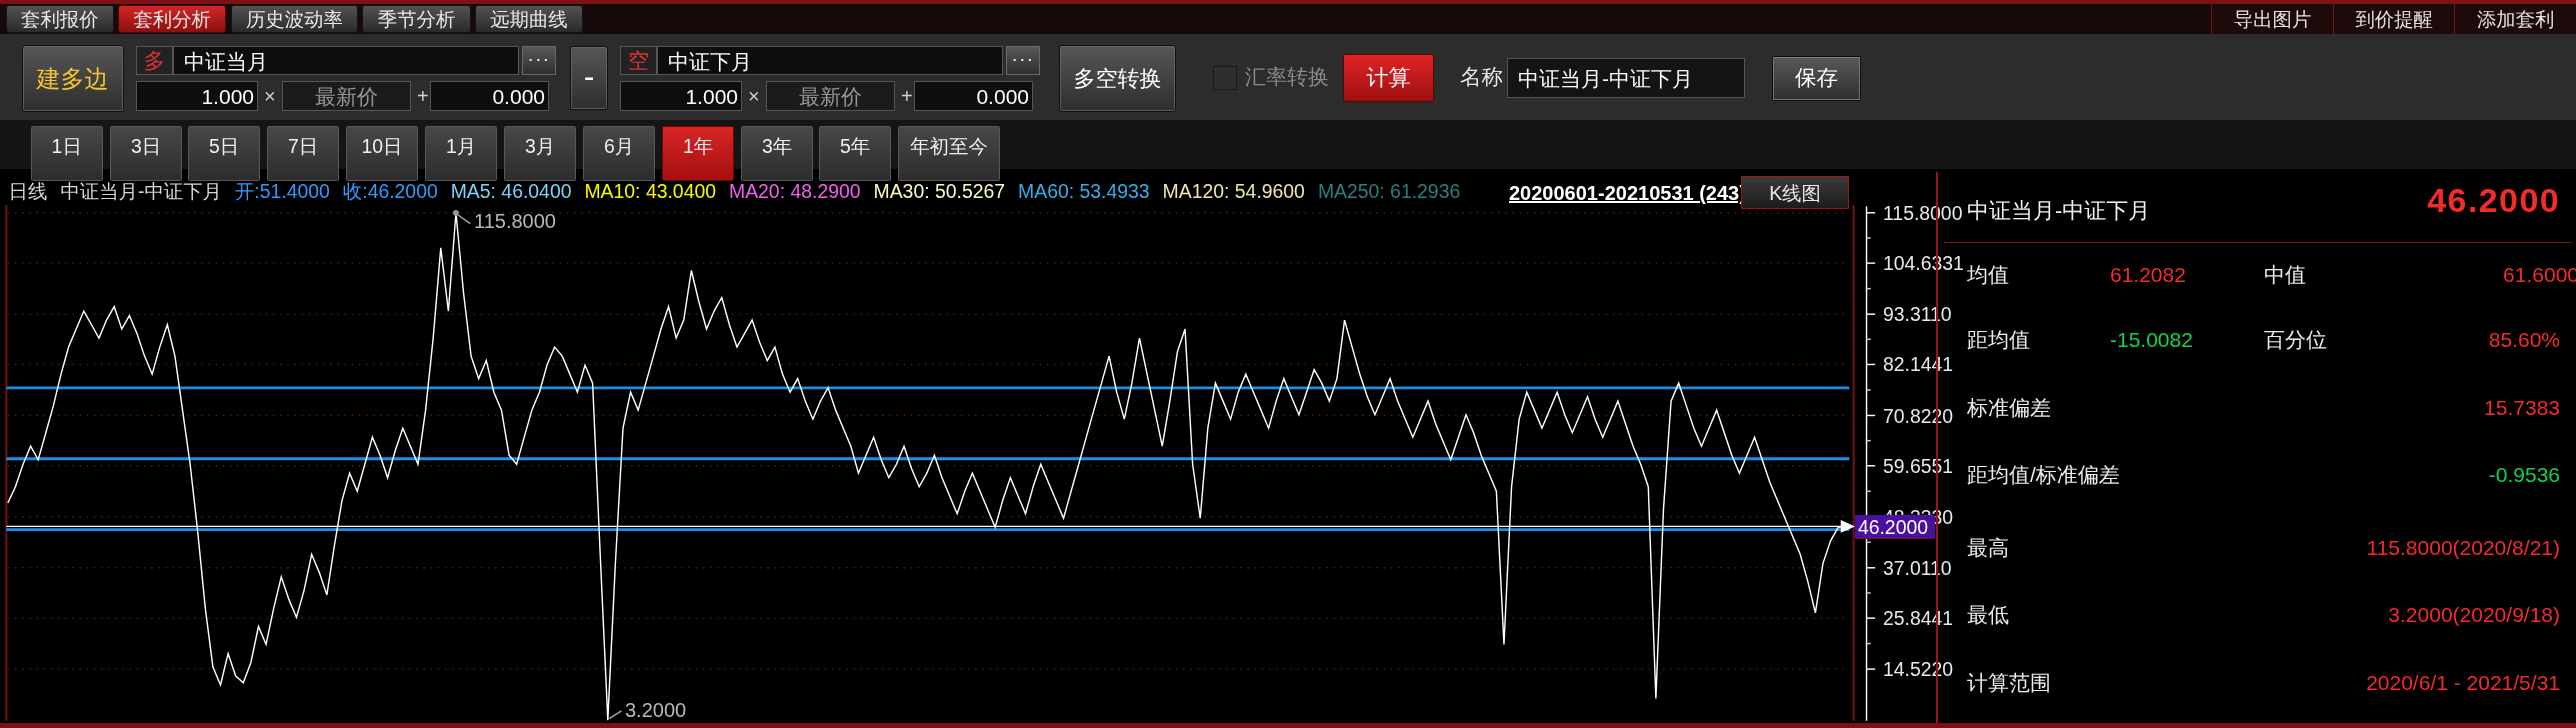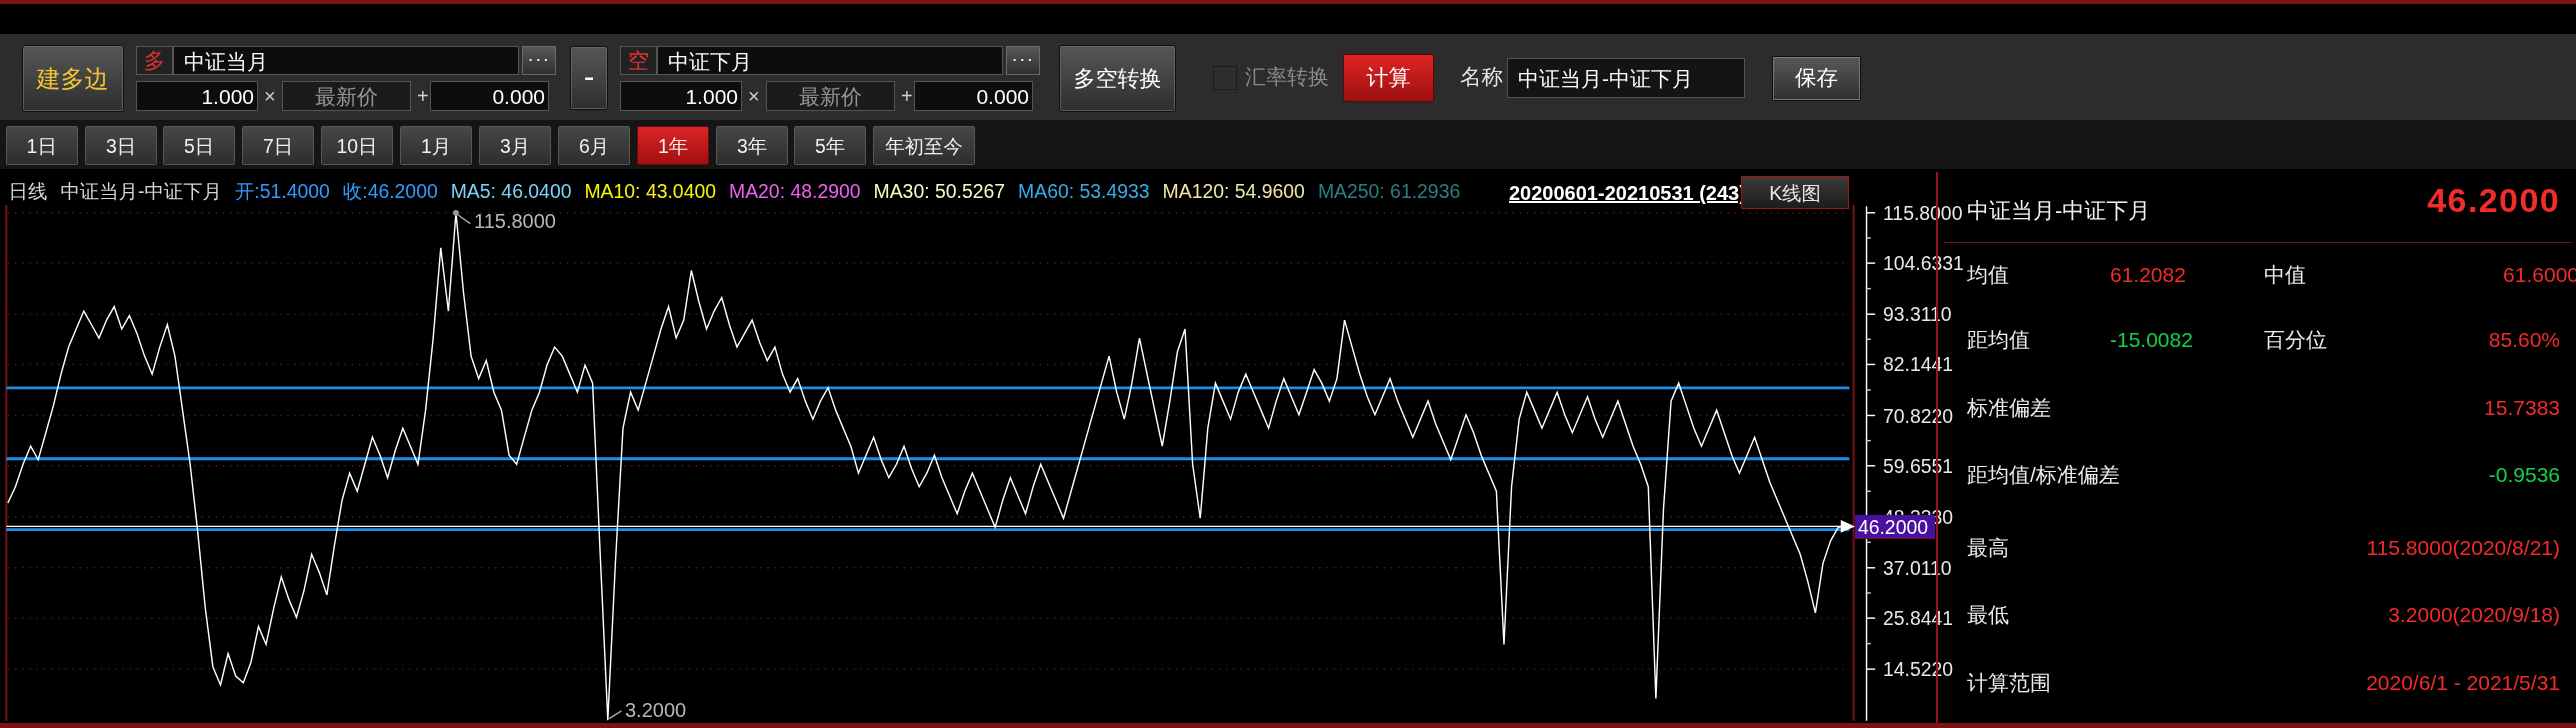--- a/index.html
+++ b/index.html
@@ -41,22 +41,22 @@
   .calc-btn{position:absolute;left:1343px;top:20px;width:89px;height:46px;line-height:46px;text-align:center;
             background:linear-gradient(#e02424,#9e1010);border:0.7px solid #570707;border-radius:2.2px;color:#fff;font-size:22px;}
   .name-label{position:absolute;left:1460px;top:32px;height:23px;line-height:23px;font-size:21.5px;color:#e8e8e8;}
   .name-input{position:absolute;left:1507px;top:24px;width:238px;height:40px;line-height:40px;background:#141414;
               border:0.7px solid #555;color:#fff;font-size:21px;padding-left:10px;box-sizing:border-box;}
   .save-btn{position:absolute;left:1772px;top:21.5px;width:87px;height:43px;line-height:43px;text-align:center;
             background:linear-gradient(#585858,#2f2f2f);border:0.7px solid #0f0f0f;box-shadow:inset 0 0 0 0.7px #8a8a8a;
             color:#fff;font-size:21.5px;border-radius:1.4px;}
   
   .periodbar{position:absolute;left:0;top:120px;width:100%;height:49px;background:#151515;}
-  .pbtn{position:absolute;top:5.7px;width:72px;height:39px;line-height:39px;text-align:center;font-size:19.4px;color:#f0f0f0;
-        background:linear-gradient(#474747,#2d2d2d);border:0.7px solid #585858;box-sizing:border-box;border-radius:1.4px;}
+  .pbtn{position:absolute;top:5.7px;width:72px;height:55px;line-height:39px;text-align:center;font-size:19.4px;color:#f0f0f0;
+        background:linear-gradient(#474747,#2d2d2d);border:0.7px solid #585858;box-sizing:border-box;border-radius:1.4px;margin-left:25px;}
   .pbtn.active{background:linear-gradient(#d92525,#a50f0f);border-color:#6b0808;}
   
   .chart-area{position:absolute;left:0;top:0;width:1936px;height:728px;}
   .chart-header{position:absolute;left:8.6px;top:179px;display:flex;gap:13px;font-size:19.4px;white-space:nowrap;}
   .ch-item{height:24.4px;line-height:24.4px;}
   .ch-grey{color:#d8d8d8;} .ch-blue{color:#2f9bff;}
   .range-label{position:absolute;left:1509px;top:181px;font-size:20px;font-weight:bold;color:#fff;
                text-decoration:underline;height:24.4px;line-height:24.4px;}
   .kline-btn{position:absolute;left:1741px;top:176px;width:108px;height:33px;line-height:32px;text-align:center;
              border:1.4px solid #a21616;background:linear-gradient(#3a3a3a,#1c1c1c);color:#e8e8e8;font-size:19.4px;
@@ -79,20 +79,34 @@
   .bottom-strip{position:absolute;left:0;top:723px;width:100%;height:5.7px;background:#7c1212;}
   svg{position:absolute;left:0;top:0;}
 </style>
 </head>
 <body>
 
 <div id="stage">
 
   <div class="top-strip"></div>
 
+  <div class="menubar">
+    <div class="menu-tab-bar">
+        <div class="mtab">套利报价</div>
+        <div class="mtab active">套利分析</div>
+        <div class="mtab">历史波动率</div>
+        <div class="mtab">季节分析</div>
+        <div class="mtab">远期曲线</div>
+      </div>
+    <div class="menu-actions">
+        <div class="maction">导出图片</div>
+        <div class="maction">到价提醒</div>
+        <div class="maction">添加套利</div>
+      </div>
+  </div>
 
   <div class="toolbar">
     <div class="big-btn build-btn">建多边</div>
 
     <div class="leg" style="left:136px">
       <div class="side">多</div>
       <div class="inst">中证当月</div>
       <div class="more">···</div>
       <div class="num qty">1.000</div>
       <div class="op x">×</div>

